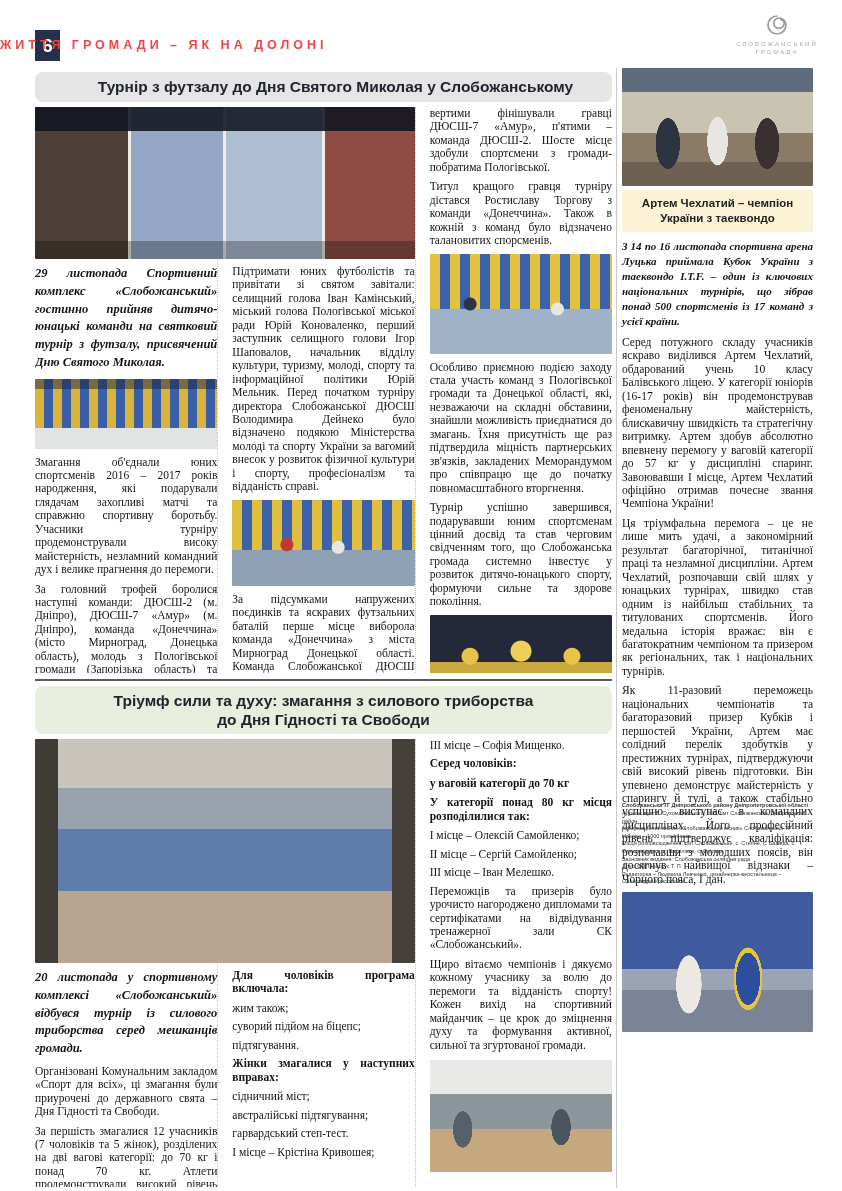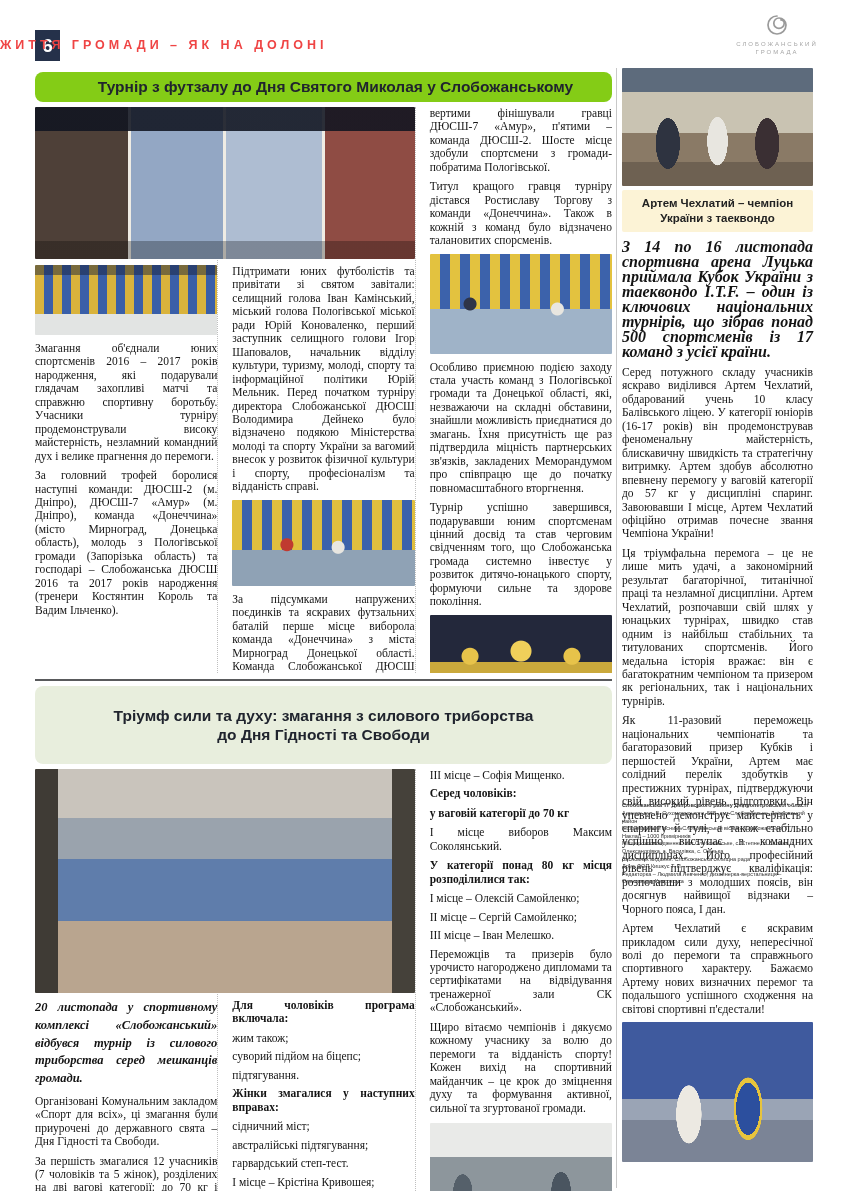--- a/index.html
+++ b/index.html
@@ -18,22 +18,22 @@
   .logo-t{font-family:"Liberation Sans","DejaVu Sans",sans-serif;font-size:6px;letter-spacing:2px;
           color:#a6a6a6;line-height:8px;}
 
   
   .vline{position:absolute;left:616px;top:68px;width:1px;height:1120px;background:#c9c9c9;}
   .main{position:absolute;left:35px;top:68px;width:577px;}
   .sidebar{position:absolute;left:622px;top:68px;width:191px;height:820px;}
 
   .bar{border-radius:8px;text-align:center;font-family:"Liberation Sans","DejaVu Sans",sans-serif;
        font-weight:bold;color:#20242e;}
-  .bar-blue{background:#84cc16;margin-top:4px;height:30px;line-height:30px;font-size:15.5px;padding-left:24px;}
-  .bar-green{background:#e8eedd;margin-top:5px;padding:20px 0;font-size:15.5px;line-height:19px;}
+  .bar-blue{background:#e5e5e5;margin-top:4px;height:30px;line-height:30px;font-size:15.5px;padding-left:24px;}
+  .bar-green{background:#e8eedd;margin-top:5px;padding:5px 0;font-size:15.5px;line-height:19px;}
   .hsep{height:2px;background:#595a5c;margin:6px 0 0;}
 
   .cols{display:flex;position:relative;margin-top:5px;overflow:hidden;}
   .a1cols{height:566px;}
   .a2cols{height:448px;}
   .col{flex:1 1 0;min-width:0;}
   .col+.col{border-left:1px dotted #bfbfbf;padding-left:14px;}
   .c1pad{padding-top:158px;}
   .c2pad{padding-top:230px;}
 
@@ -84,21 +84,21 @@
      linear-gradient(180deg,#5d6b7c 0 20%,#c9c3b2 20% 55%,#8a7a66 55% 80%,#6e6152 80%);}
   .ph-tkd-bottom{height:140px;margin:6px 0 0;background:
      radial-gradient(ellipse 21px 48px at 35% 66%,#ece9e2 0 60%,transparent 61%),
      radial-gradient(ellipse 23px 50px at 66% 62%,#2c4f9e 0 52%,#e8c43c 52% 62%,transparent 63%),
      linear-gradient(180deg,#3f5a9e 0 55%,#9aa4b5 55% 70%,#7b8496 70%);}
 
   
   .sb-title{background:#fcf3d6;border-radius:2px;padding:6px 6px;margin-bottom:7px;text-align:center;
             font-family:"Liberation Sans","DejaVu Sans",sans-serif;font-weight:bold;font-size:11.5px;
             line-height:15px;color:#222;}
-  .sidebar p.lead{font-size:16px;line-height:15px;}
+  .sidebar p.lead{font-size:11px;line-height:15px;}
   .imprint{position:absolute;left:0;right:0;bottom:2px;
            font-family:"Liberation Sans","DejaVu Sans",sans-serif;font-size:5.5px;line-height:7.6px;color:#333;}
 </style>
 </head>
 <body>
 
 <div class="page">
 
   <div class="pagenum">6</div>
   <div class="htitle">ЖИТТЯ ГРОМАДИ – ЯК НА ДОЛОНІ</div>
@@ -112,20 +112,21 @@
 
   <div class="vline"></div>
 
   <div class="main">
 
     <section>
       <div class="bar bar-blue">Турнір з футзалу до Дня Святого Миколая у Слобожанському</div>
       <div class="cols a1cols">
         <div class="ph ph-mosaic bigph1"></div>
         <div class="col c1pad">
+          <p class="lead">29 листопада Спортивний комплекс «Слобожанський» гостинно прийняв дитячо-юнацькі команди на святковий турнір з футзалу, присвячений Дню Святого Миколая.</p>
           <div class="ph ph-bread"></div>
           <p class="body">Змагання об'єднали юних спортсменів 2016 – 2017 років народження, які подарували глядачам захопливі матчі та справжню спортивну боротьбу. Учасники турніру продемонстрували високу майстерність, незламний командний дух і велике прагнення до перемоги.</p>
           <p class="body">За головний трофей боролися наступні команди: ДЮСШ-2 (м. Дніпро), ДЮСШ-7 «Амур» (м. Дніпро), команда «Донеччина» (місто Мирноград, Донецька область), молодь з Пологівської громади (Запорізька область) та господарі – Слобожанська ДЮСШ 2016 та 2017 років народження (тренери Костянтин Король та Вадим Ільченко).</p>
         </div>
         <div class="col c1pad">
           <p class="body">Підтримати юних футболістів та привітати зі святом завітали: селищний голова Іван Камінський, міський голова Пологівської міської ради Юрій Коноваленко, перший заступник селищного голови Ігор Шаповалов, начальник відділу культури, туризму, молоді, спорту та інформаційної політики Юрій Мельник. Перед початком турніру директора Слобожанської ДЮСШ Володимира Дейнеко було відзначено подякою Міністерства молоді та спорту України за вагомий внесок у розвиток фізичної культури і спорту, професіоналізм та відданість справі.</p>
           <div class="ph ph-futsal2"></div>
           <p class="body">За підсумками напружених поєдинків та яскравих футзальних баталій перше місце виборола команда «Донеччина» з міста Мирноград Донецької області. Команда Слобожанської ДЮСШ (хлопці 2016 року народження) посіла друге місце, а юні спортсмени 2017 року народження стали третіми. Чет-</p>
         </div>
         <div class="col">
@@ -162,21 +163,20 @@
           <p class="body item">сідничний міст;</p>
           <p class="body item">австралійські підтягування;</p>
           <p class="body item">гарвардський степ-тест.</p>
           <p class="body item">І місце – Крістіна Кривошея;</p>
 
         </div>
         <div class="col">
           <p class="body item">ІІІ місце – Софія Мищенко.</p>
           <p class="body bold mt">Серед чоловіків:</p>
           <p class="body bold">у ваговій категорії до 70 кг</p>
-          <p class="body">І місце виборов Максим Соколянський.</p>
           <p class="body bold mt">У категорії понад 80 кг місця розподілилися так:</p>
           <p class="body item">І місце – Олексій Самойленко;</p>
           <p class="body item">ІІ місце – Сергій Самойленко;</p>
           <p class="body item">ІІІ місце – Іван Мелешко.</p>
           <p class="body mt">Переможців та призерів було урочисто нагороджено дипломами та сертифікатами на відвідування тренажерної зали СК «Слобожанський».</p>
           <p class="body">Щиро вітаємо чемпіонів і дякуємо кожному учаснику за волю до перемоги та відданість спорту! Кожен вихід на спортивний майданчик – це крок до зміцнення духу та формування активної, сильної та згуртованої громади.</p>
           <div class="ph ph-treadmills"></div>
         </div>
       </div>
     </section>
@@ -185,21 +185,20 @@
   <aside class="sidebar">
     <div class="ph ph-tkd-top"></div>
     <div class="sb-title">
       <div>Артем Чехлатий – чемпіон</div>
       <div>України з таеквондо</div>
     </div>
     <p class="lead">З 14 по 16 листопада спортивна арена Луцька приймала Кубок України з таеквондо I.T.F. – один із ключових національних турнірів, що зібрав понад 500 спортсменів із 17 команд з усієї країни.</p>
     <p class="body">Серед потужного складу учасників яскраво виділився Артем Чехлатий, обдарований учень 10 класу Балівського ліцею. У категорії юніорів (16-17 років) він продемонстрував феноменальну майстерність, блискавичну швидкість та стратегічну витримку. Артем здобув абсолютно впевнену перемогу у ваговій категорії до 57 кг у дисципліні спаринг. Завоювавши І місце, Артем Чехлатий офіційно отримав почесне звання Чемпіона України!</p>
     <p class="body">Ця тріумфальна перемога – це не лише мить удачі, а закономірний результат багаторічної, титанічної праці та незламної дисципліни. Артем Чехлатий, розпочавши свій шлях у юнацьких турнірах, швидко став одним із найбільш стабільних та титулованих спортсменів. Його медальна історія вражає: він є багатократним чемпіоном та призером як регіональних, так і національних турнірів.</p>
     <p class="body">Як 11-разовий переможець національних чемпіонатів та багаторазовий призер Кубків і першостей України, Артем має солідний перелік здобутків у престижних турнірах, підтверджуючи свій високий рівень підготовки. Він упевнено демонструє майстерність у спарингу й тулі, а також стабільно успішно виступає в командних дисциплінах. Його професійний рівень підтверджує кваліфікація: розпочавши з молодших поясів, він досягнув найвищої відзнаки – Чорного пояса, І дан.</p>
-    <p class="body">Артем Чехлатий є яскравим прикладом сили духу, непересічної волі до перемоги та справжнього спортивного характеру. Бажаємо Артему нових визначних перемог та подальшого успішного сходження на світові спортивні п'єдестали!</p>
     <div class="ph ph-tkd-bottom"></div>
     <div class="imprint">
       <div class="bold">Слобожанська ТГ Дніпровського району Дніпропетровської області</div>
       <div>Адреса: вул. В. Сухомлинського, 56Б, смт Слобожанське, Дніпровський район</div>
       <div>Інформаційний вісник «Слобожанський вісник» Слобожанської ТГ</div>
       <div>Наклад – 1000 примірників</div>
       <div>Місця розповсюдження: смт Слобожанське, с. Степне, с. Балівка, с. Олександрівка, с. Василівка, с. Орілька</div>
       <div>Засновник видання: Слобожанська селищна рада</div>
       <div>Друк: ФОП Кишкус Т. П.</div>
       <div>Редакторка – Людмила Левченко, дизайнерка-верстальниця – Олександра Красовська</div>

